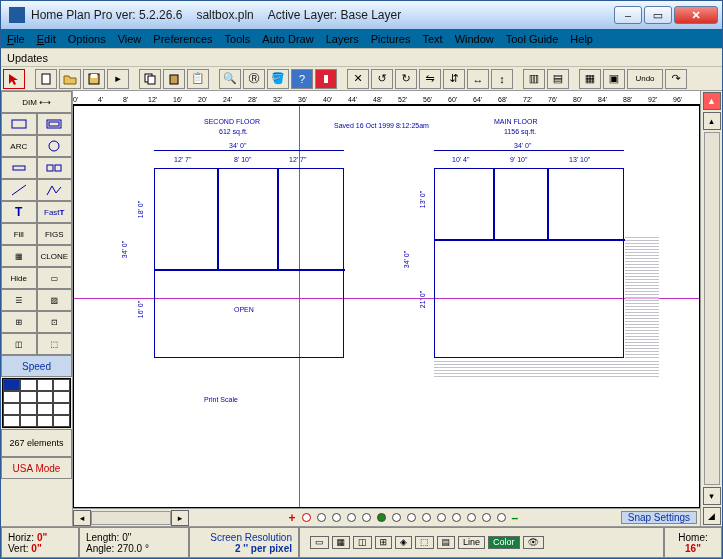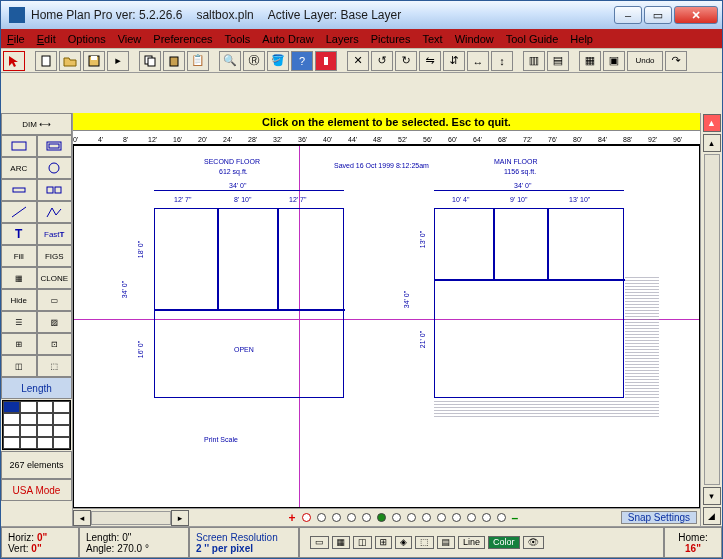--- a/index.html
+++ b/index.html
@@ -8,31 +8,31 @@
 .window { width: 723px; height: 559px; border: 1px solid #2b5a97; display: flex; flex-direction: column; background: #ece9d8; }
 
 .titlebar { height: 28px; background: linear-gradient(#f0f7ff,#cfe3fb 45%,#aac8ec); display: flex; align-items: center; padding: 0 4px 0 8px; font-size: 12px; color: #1b1b1b; }
 .titlebar .appicon { width: 16px; height: 16px; background: #1e5a9c; margin-right: 6px; }
 .titlebar .ttext { flex: 0 0 auto; margin-right: 14px; }
 .titlebar .spacer { flex: 1; }
 .winbtns { display: flex; gap: 2px; }
 .winbtn { width: 28px; height: 18px; border: 1px solid #5b7ca8; border-radius: 3px; display: flex; align-items: center; justify-content: center; font-size: 11px; background: linear-gradient(#f8fbff,#cfe0f5); }
 .winbtn.close { background: linear-gradient(#f28b82,#d93025); color: #fff; width: 44px; font-weight: bold; }
 
-.menubar { height: 20px; background: #b91c1c; display: flex; align-items: center; padding: 0 6px; font-size: 11px; gap: 12px; color: #000; border-bottom: 1px solid #c0c0b0; }
+.menubar { height: 20px; background: #0369a1; display: flex; align-items: center; padding: 0 6px; font-size: 11px; gap: 12px; color: #000; border-bottom: 1px solid #c0c0b0; }
 .menubar span u { text-decoration: underline; }
 .menubar2 { height: 18px; background: #ece9d8; display: flex; align-items: center; padding: 0 6px; font-size: 11px; border-bottom: 1px solid #c0c0b0;}
 
 .maintoolbar { height: 24px; background: #ece9d8; border-bottom: 1px solid #999; display: flex; align-items: center; padding: 0 2px; gap: 2px; }
 .tbtn { width: 22px; height: 20px; border: 1px solid #888; background: #ece9d8; display: flex; align-items: center; justify-content: center; font-size: 11px; }
 .tbtn.sep { width: 6px; border: none; background: transparent; }
 .tbtn svg { width: 14px; height: 14px; }
 .undo { width: 36px; font-size: 8px; }
 
-.workrow { flex: 1; display: flex; min-height: 0; margin-top: 40px; }
+.workrow { flex: 1; display: flex; min-height: 0; }
 
 .lefttools { width: 72px; background: #ece9d8; display: flex; flex-direction: column; border-right: 1px solid #999; }
 .ltgrid { display: grid; grid-template-columns: 1fr 1fr; }
 .ltcell { height: 22px; border: 1px solid #888; display: flex; align-items: center; justify-content: center; font-size: 8px; background: #ece9d8; overflow: hidden; }
 .ltcell.wide { grid-column: 1 / span 2; }
 .colorgrid { display: grid; grid-template-columns: repeat(4,1fr); border:1px solid #000; margin: 1px; }
 .colorgrid div { height: 12px; border: 1px solid #444; background: #fff; }
 .colorgrid div.sel { background: #0a2fa0; }
 .redraw { background: #c6d7ee; color: #0a2fa0; font-size: 10px; }
 .usamode { background: #ece9d8; color: #c00; font-size: 10px; }
@@ -68,21 +68,21 @@
 .snapset { font-size:10px; color:#0a2fa0; padding:0 6px; border:1px solid #888; background:#c6d7ee; margin:0 3px; }
 
 .statusbar { height: 32px; background:#ece9d8; border-top:1px solid #999; display:flex; font-size:10px; }
 .statusbox { border:1px solid #888; padding:2px 6px; display:flex; flex-direction:column; justify-content:center; line-height:1.1;}
 .statusbox .v { font-size:10px; }
 .statusbox.red .v { color:#c00; font-weight:bold;}
 .statusbox.blue { color:#0a2fa0;}
 .btnpair { display:flex; align-items:center; gap:3px; padding:0 4px;}
 .btnpair .b { border:1px solid #666; padding:1px 4px; font-size:9px; background:#ece9d8;}
 .btnpair .b.color{ background:#15803d; color:#fff;}
-.statusbox.sr { text-align:left; }
+.statusbox.sr { text-align:right; }
 </style>
 </head>
 <body>
 
 <div class="window">
 
   <div class="titlebar">
     <div class="appicon"></div>
     <span class="ttext">Home Plan Pro ver: 5.2.26.6</span>
     <span class="ttext">saltbox.pln</span>
@@ -103,20 +103,23 @@
     <span>Preferences</span>
     <span>Tools</span>
     <span>Auto Draw</span>
     <span>Layers</span>
     <span>Pictures</span>
     <span>Text</span>
     <span>Window</span>
     <span>Tool Guide</span>
     <span>Help</span>
   </div>
+  <div class="menubar2">
+    <span>Updates</span>
+  </div>
 
   <div class="maintoolbar">
     <div class="tbtn" style="border-color:#c00">
         <svg viewBox="0 0 14 14">
           <path d="M2 2 L2 12 L5 9 L7 13 L9 12 L7 8 L11 8 Z" fill="#c00"></path>
         </svg>
       </div>
     <div class="tbtn sep"></div>
     <div class="tbtn">
         <svg viewBox="0 0 14 14">
@@ -228,21 +231,21 @@
         <div class="ltcell">▦</div>
         <div class="ltcell">CLONE</div>
         <div class="ltcell">Hide</div>
         <div class="ltcell">▭</div>
         <div class="ltcell">☰</div>
         <div class="ltcell">▨</div>
         <div class="ltcell">⊞</div>
         <div class="ltcell">⊡</div>
         <div class="ltcell">◫</div>
         <div class="ltcell">⬚</div>
-        <div class="ltcell wide redraw">Length</div>
+        <div class="ltcell wide redraw">Speed</div>
       </div>
       <div class="colorgrid">
         <div class="sel"></div>
           <div></div>
           <div></div>
           <div></div>
         <div></div>
           <div></div>
           <div></div>
           <div></div>
@@ -253,21 +256,20 @@
         <div></div>
           <div></div>
           <div></div>
           <div></div>
       </div>
       <div class="ltcell wide" style="height:28px;font-size:9px">267 elements</div>
       <div class="ltcell wide usamode">USA Mode</div>
     </div>
 
     <div class="canvaswrap">
-      <div class="hintbar">Click on the element to be selected.  Esc to quit.</div>
       <div class="ruler" id="hruler">
           <span style="left: 0px;">0'</span>
           <span style="left: 25px;">4'</span>
           <span style="left: 50px;">8'</span>
           <span style="left: 75px;">12'</span>
           <span style="left: 100px;">16'</span>
           <span style="left: 125px;">20'</span>
           <span style="left: 150px;">24'</span>
           <span style="left: 175px;">28'</span>
           <span style="left: 200px;">32'</span>

